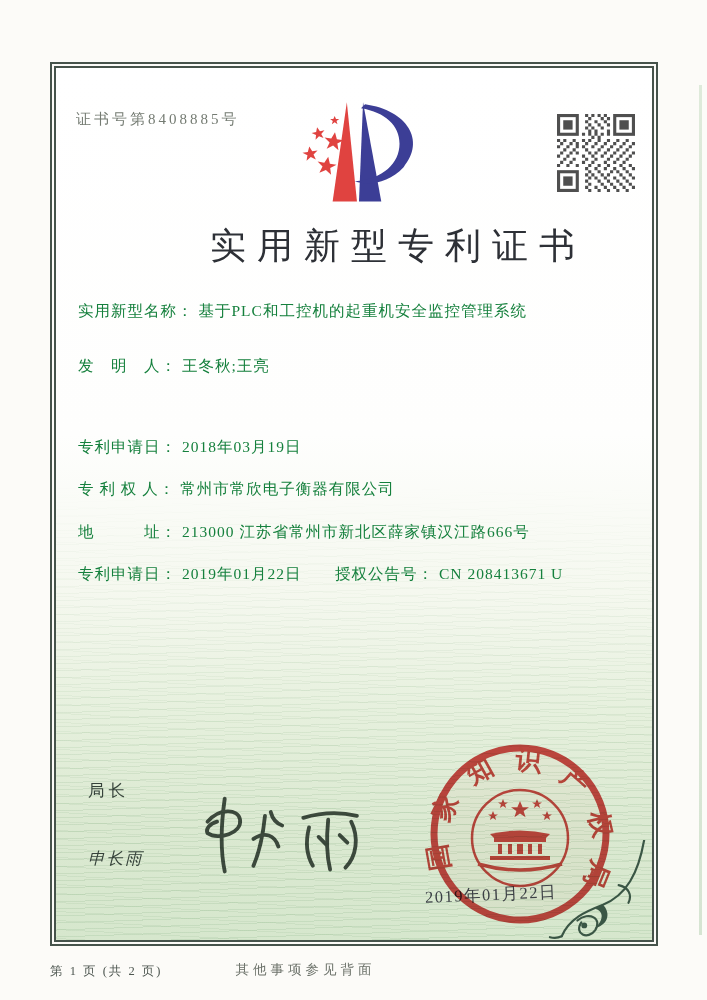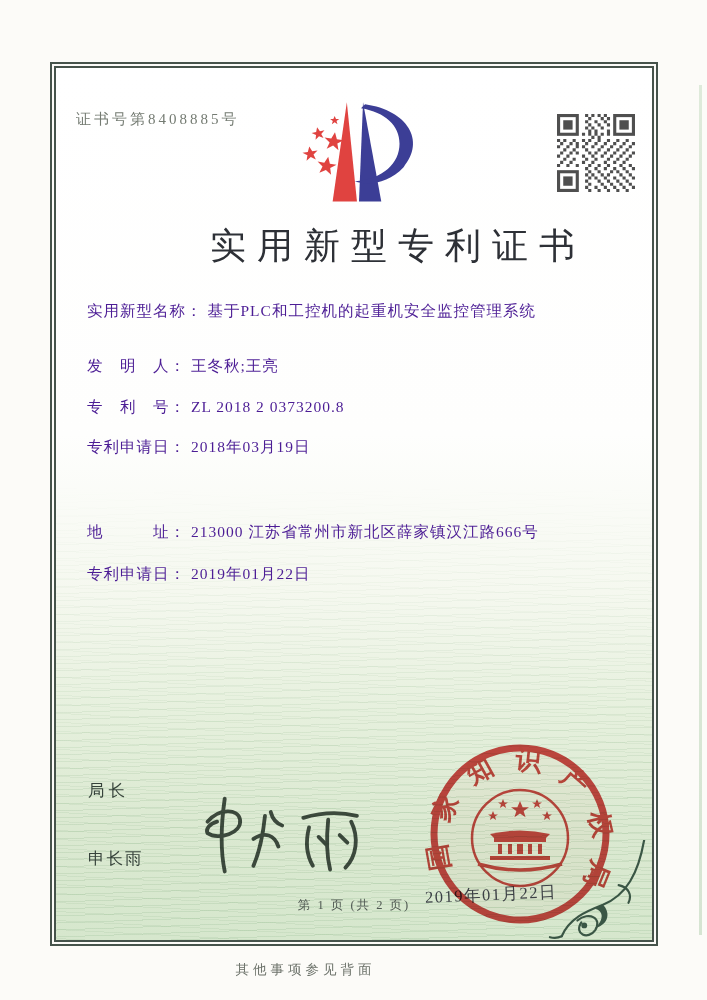--- a/index.html
+++ b/index.html
@@ -33,34 +33,34 @@
   .abs{position:absolute;}
   .cert-no{
     left:76px;top:110px;font-size:15px;letter-spacing:3px;color:#747b72;
   }
   .logo{left:284px;top:96px;width:152px;height:122px;}
   .qr{left:557px;top:114px;width:78px;height:78px;}
   .title{
     left:50px;top:222px;width:696px;margin:0;text-align:center;
     font-size:36px;font-weight:400;letter-spacing:11px;color:#2d3036;
   }
-  .row{left:78px;width:562px;font-size:15.5px;color:#4c1d95;letter-spacing:1px;white-space:nowrap;margin-left:9px;}
+  .row{left:78px;width:562px;font-size:15.5px;color:#15803d;letter-spacing:1px;white-space:nowrap;}
   .row .fvalue{margin-left:5px;}
   .row-grant .group2{position:absolute;left:257px;top:0;}
   .paras{left:74px;top:594px;width:566px;color:#4a4f54;}
   .paras p{margin:0;font-size:14.5px;line-height:23px;letter-spacing:1.2px;text-indent:2em;text-align:justify;}
   .director-title{left:88px;top:780px;font-size:16.5px;color:#35423a;letter-spacing:4px;}
-  .director-name{left:88px;top:848px;font-size:16.5px;color:#35423a;letter-spacing:2px;}
+  .director-name{left:88px;top:848px;font-size:16.5px;color:#35423a;letter-spacing:2px;font-style:italic;}
   .signature{left:196px;top:790px;width:182px;height:92px;mix-blend-mode:multiply;}
   .seal{left:424px;top:738px;width:192px;height:192px;mix-blend-mode:multiply;opacity:.92;z-index:3;}
   .seal-date{
     left:425px;top:884px;font-size:16.5px;color:#3b4046;letter-spacing:1.5px;
     transform:rotate(-2.5deg);z-index:2;
   }
-  .page-info{left:50px;top:897px;width:608px;text-align:center;font-size:12.5px;color:#4e5751;letter-spacing:2px;}
+  .page-info{left:50px;top:963px;width:608px;font-size:12.5px;color:#4e5751;letter-spacing:2px;}
   .back-note{left:0;top:961px;width:611px;text-align:center;font-size:13.5px;color:#6b7169;letter-spacing:4px;}
   .ornament{left:546px;top:840px;width:106px;height:108px;z-index:4;}
 </style>
 </head>
 <body>
 
 <div class="scan">
 
   <div class="cert-frame">
     <div class="cert-bg"></div>
@@ -103,31 +103,32 @@
   </div>
 
   <h1 class="abs title">实用新型专利证书</h1>
 
   <div class="abs row" style="top:301px">
     <span class="flabel">实用新型名称：</span><span class="fvalue">基于PLC和工控机的起重机安全监控管理系统</span>
   </div>
   <div class="abs row" style="top:356px">
     <span class="flabel">发　明　人：</span><span class="fvalue">王冬秋;王亮</span>
   </div>
-  <div class="abs row" style="top:397px">
-    <span class="flabel">专　利　号：</span><span class="fvalue">ZL 2018 2 0373200.8</span>
-  </div>
   <div class="abs row" style="top:437px">
     <span class="flabel">专利申请日：</span><span class="fvalue">2018年03月19日</span>
   </div>
+  <div class="abs row" style="top:479px">
+    <span class="flabel">专 利 权 人：</span><span class="fvalue">常州市常欣电子衡器有限公司</span>
+  </div>
   <div class="abs row" style="top:522px">
     <span class="flabel">地　　　址：</span><span class="fvalue">213000 江苏省常州市新北区薛家镇汉江路666号</span>
   </div>
   <div class="abs row row-grant" style="top:564px">
     <span class="group1"><span class="flabel">专利申请日：</span><span class="fvalue">2019年01月22日</span></span>
+    <span class="group2"><span class="flabel">授权公告号：</span><span class="fvalue">CN 208413671 U</span></span>
   </div>
 
   <div class="abs paras">
   </div>
 
   <div class="abs director-title">局长</div>
   <div class="abs director-name">申长雨</div>
 
   <div class="abs signature">
     <svg width="182" height="92" viewBox="0 0 190 90">

